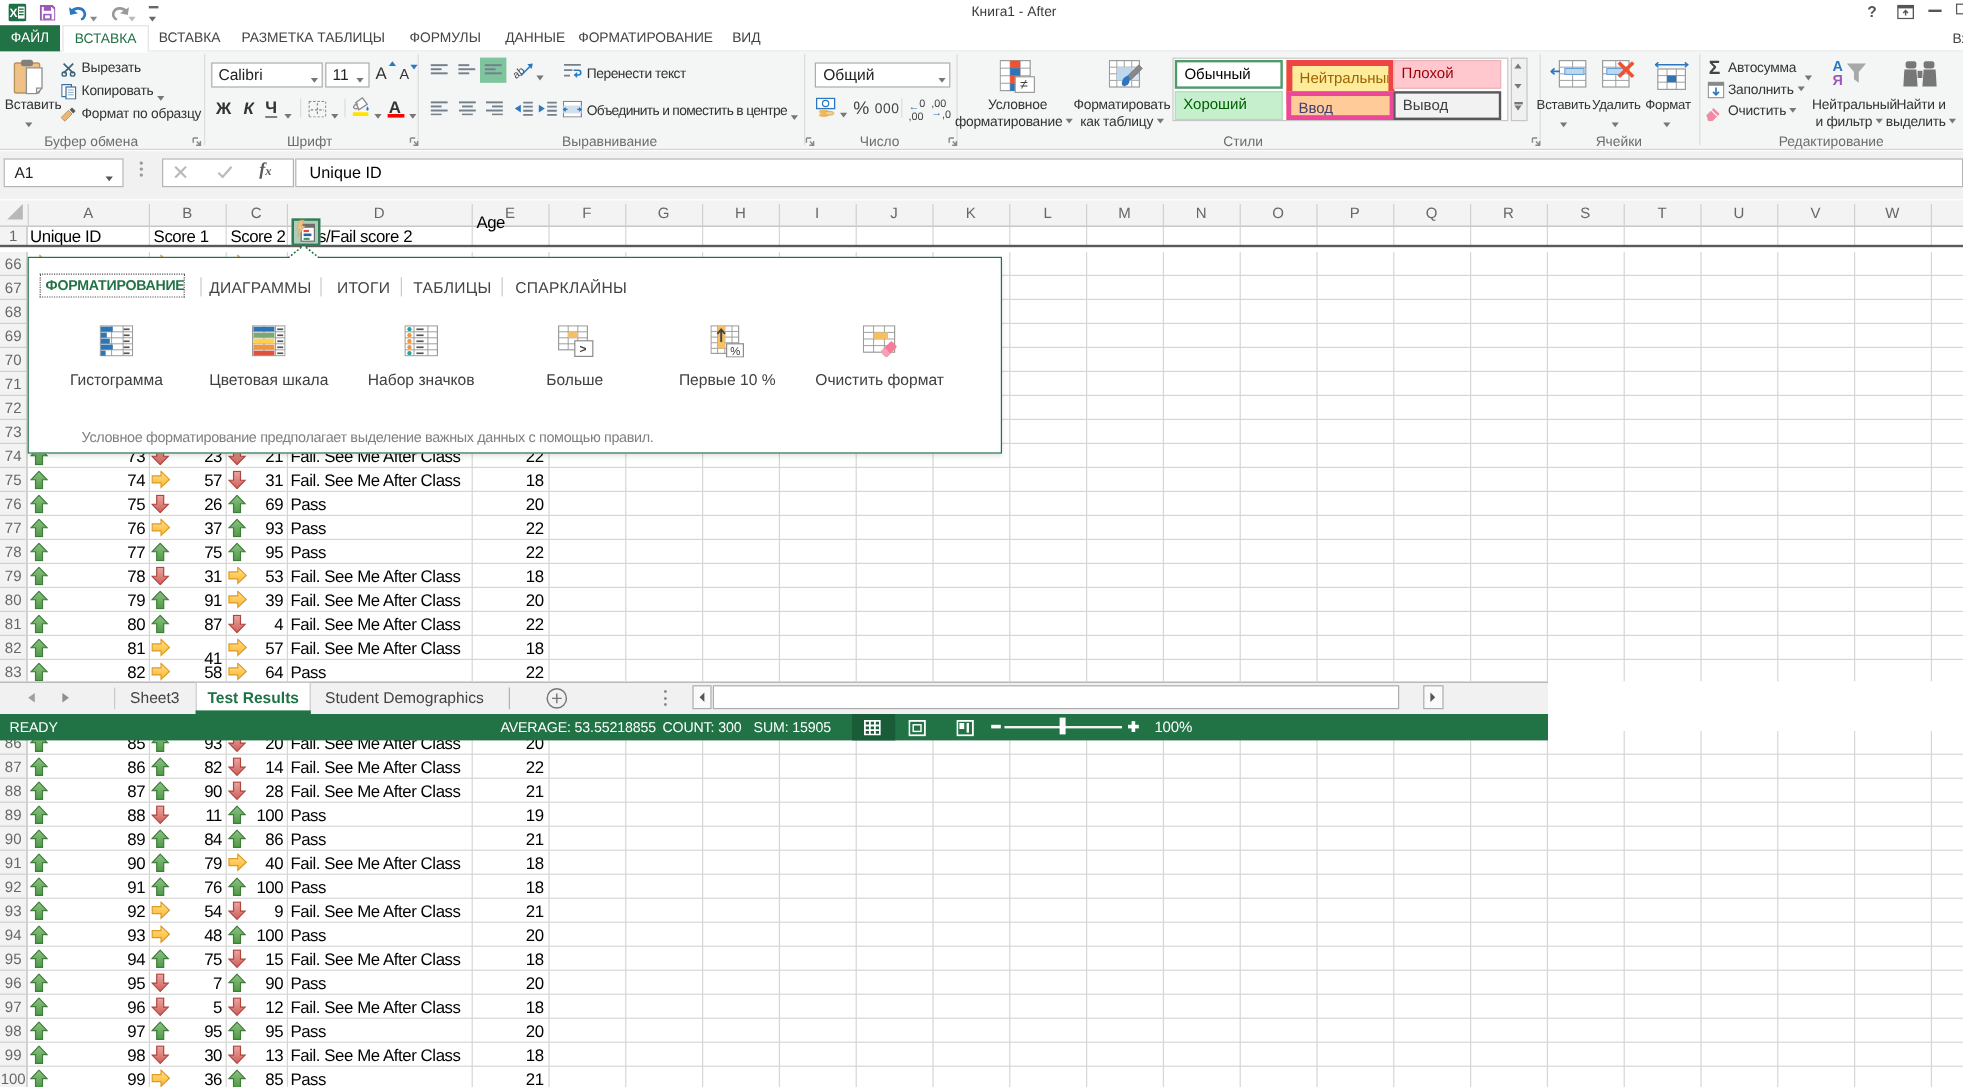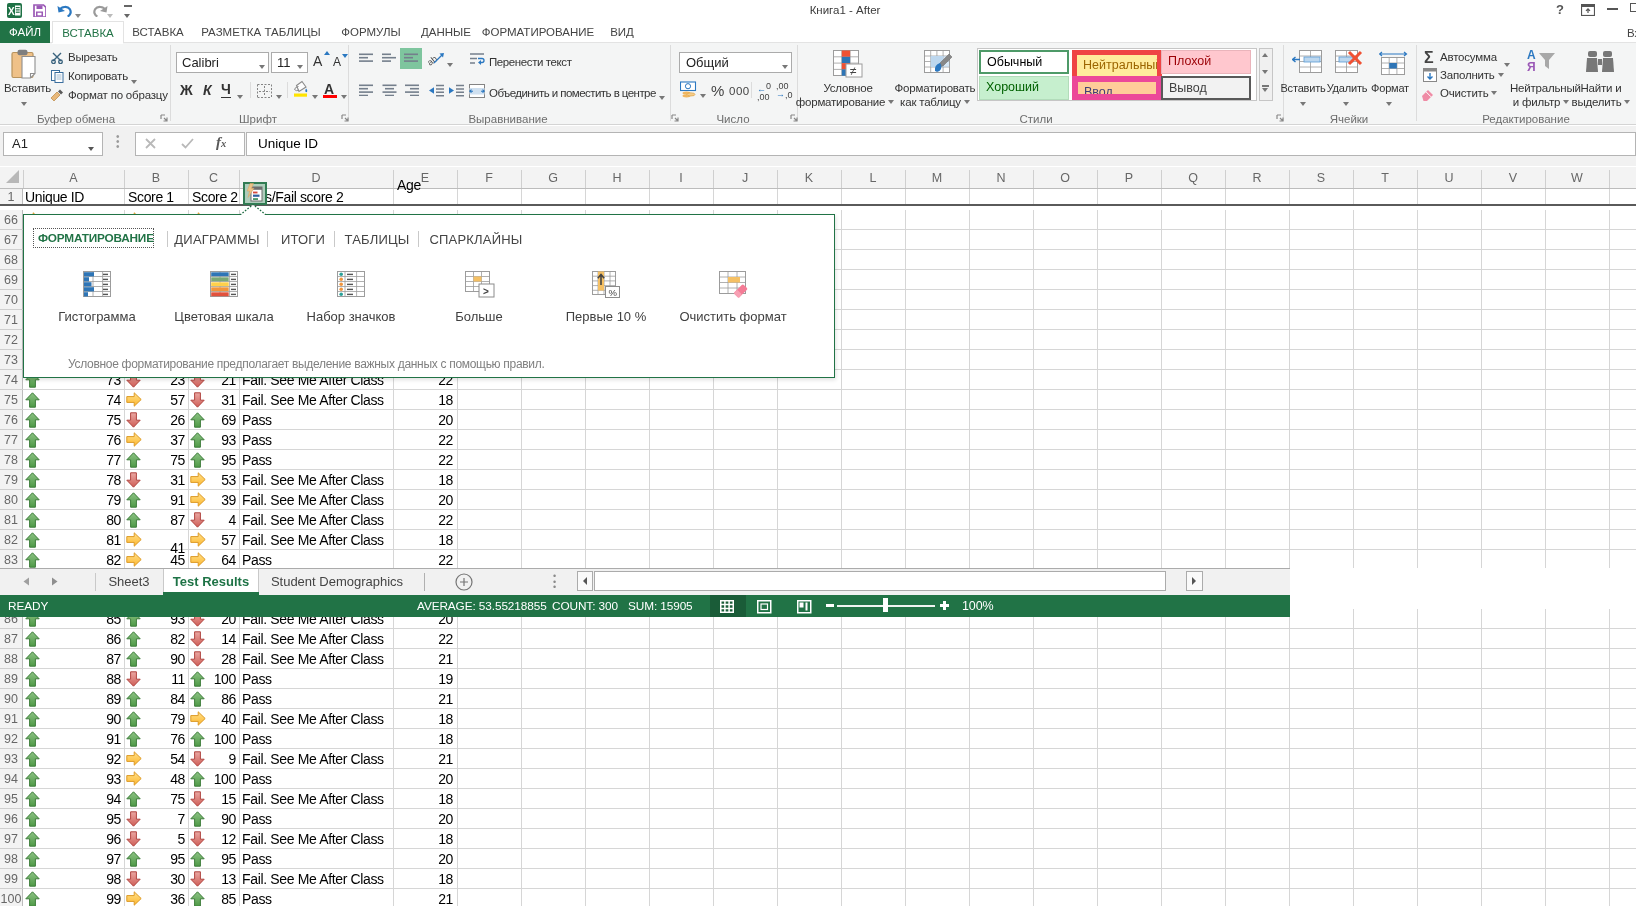--- a/index.html
+++ b/index.html
@@ -243,21 +243,21 @@
 <path d="M25,4 l3,3 -9,9 -4,1 1,-4 z" fill="#888" stroke="#666" stroke-width="0.5"></path>
 <path d="M16,13 q-6,2 -5,8 q4,2 6,-2 q1,-4 -1,-6" fill="#2b78c1"></path>
   </svg>
 <div class="rlab" style="left:885px;top:82px;width:100px;text-align:center">Форматировать</div>
 <div class="rlab" style="left:885px;top:96px;width:100px;text-align:center">как таблицу <span class="dda"></span></div>
 <div class="a" style="left:977px;top:48px;width:280px;height:53px;background:#fff;border:1px solid #c6c6c6"></div>
 <div class="a" style="left:979px;top:50px;width:90px;height:24px;background:#fff;border:2px solid #4e9a68;color:#000;font-size:12.5px;line-height:21px;padding-left:6px;overflow:hidden">Обычный</div>
 <div class="a" style="left:1072px;top:50px;width:90px;height:36px;background:#ffeb9c;border:5px solid #ef4444;color:#9c6500;font-size:12.5px;line-height:21px;padding-left:6px;overflow:hidden">Нейтральный</div>
 <div class="a" style="left:1161px;top:50px;width:90px;height:24px;background:#ffc7ce;border:1px solid #eab4bb;color:#9c0006;font-size:12.5px;line-height:21px;padding-left:6px;overflow:hidden">Плохой</div>
 <div class="a" style="left:979px;top:76px;width:90px;height:24px;background:#c6efce;border:1px solid #b2dcba;color:#006100;font-size:12.5px;line-height:21px;padding-left:6px;overflow:hidden">Хороший</div>
-<div class="a" style="left:1072px;top:76px;width:90px;height:24px;background:#ffcc99;border:6px solid #ec4899;color:#3f3f76;font-size:12.5px;line-height:21px;padding-left:6px;overflow:hidden">Ввод</div>
+<div class="a" style="left:1072px;top:76px;width:90px;height:24px;background:#ffcc99;border:4px solid #ec4899;color:#3f3f76;font-size:12.5px;line-height:21px;padding-left:6px;overflow:hidden">Ввод</div>
 <div class="a" style="left:1161px;top:76px;width:90px;height:24px;background:#f2f2f2;border:2px solid #595959;color:#3f3f3f;font-size:12.5px;line-height:21px;padding-left:6px;overflow:hidden">Вывод</div>
 <div class="a" style="left:1259px;top:48px;width:14px;height:53px;background:#f0f0f0;border:1px solid #c6c6c6"></div>
 <div class="a" style="left:1262px;top:53px;width:0;height:0;border-left:3.5px solid transparent;border-right:3.5px solid transparent;border-bottom:4px solid #777"></div>
 <div class="a" style="left:1262px;top:70px;width:0;height:0;border-left:3.5px solid transparent;border-right:3.5px solid transparent;border-top:4px solid #777"></div>
 <div class="a" style="left:1262px;top:85px;width:7px;height:1.5px;background:#777"></div>
 <div class="a" style="left:1262px;top:88px;width:0;height:0;border-left:3.5px solid transparent;border-right:3.5px solid transparent;border-top:4px solid #777"></div>
 <svg class="a" style="left:1292px;top:50px" width="36" height="26">
 <rect x="7.5" y="0.5" width="22" height="22" fill="#fff" stroke="#9c9c9c"></rect>
 <path d="M7.5,6 h22 M7.5,11.5 h22 M7.5,17 h22 M18.5,0.5 v22" stroke="#9c9c9c" stroke-width="0.8"></path>
 <rect x="12" y="7" width="16" height="5" fill="#bdd7ee" stroke="#5b9bd5" stroke-width="0.8"></rect>
@@ -739,21 +739,21 @@
     <svg style="position:absolute;left:25px;top:342px" width="16" height="16">
       <path d="M7.5,0.8 L14.2,7.8 L10.4,7.8 L10.4,15.2 L4.6,15.2 L4.6,7.8 L0.8,7.8 Z" fill="url(#gu)" stroke="#3e7d3b" stroke-width="1"></path>
     </svg>
     <svg style="position:absolute;left:126px;top:342px" width="16" height="16">
       <path d="M0.8,4.6 L8.2,4.6 L8.2,0.8 L15.2,7.5 L8.2,14.2 L8.2,10.4 L0.8,10.4 Z" fill="url(#gr)" stroke="#dc9a27" stroke-width="1"></path>
     </svg>
     <svg style="position:absolute;left:190px;top:342px" width="16" height="16">
       <path d="M0.8,4.6 L8.2,4.6 L8.2,0.8 L15.2,7.5 L8.2,14.2 L8.2,10.4 L0.8,10.4 Z" fill="url(#gr)" stroke="#dc9a27" stroke-width="1"></path>
     </svg>
     <div class="cell num" style="left:40px;top:340px;width:81px">82</div>
-    <div class="cell num" style="left:141px;top:340px;width:44px">45</div>
+    <div class="cell num" style="left:141px;top:340px;width:44px">58</div>
     <div class="cell num" style="left:206px;top:340px;width:30px">64</div>
     <div class="cell" style="left:242px;top:340px">Pass</div>
     <div class="cell num" style="left:397px;top:340px;width:56px">22</div>
   </div>
 <div class="a" style="left:0;top:609px;width:1636px;height:297px;overflow:hidden">
     <div style="position:absolute;left:0;top:0;width:23px;height:297px;background:#f3f3f3;border-right:1px solid #bcbcbc"></div>
     <div style="position:absolute;left:124px;top:0;width:1px;height:297px;background:#d6d6d6"></div>
     <div style="position:absolute;left:188px;top:0;width:1px;height:297px;background:#d6d6d6"></div>
     <div style="position:absolute;left:239px;top:0;width:1px;height:297px;background:#d6d6d6"></div>
     <div style="position:absolute;left:393px;top:0;width:1px;height:297px;background:#d6d6d6"></div>

